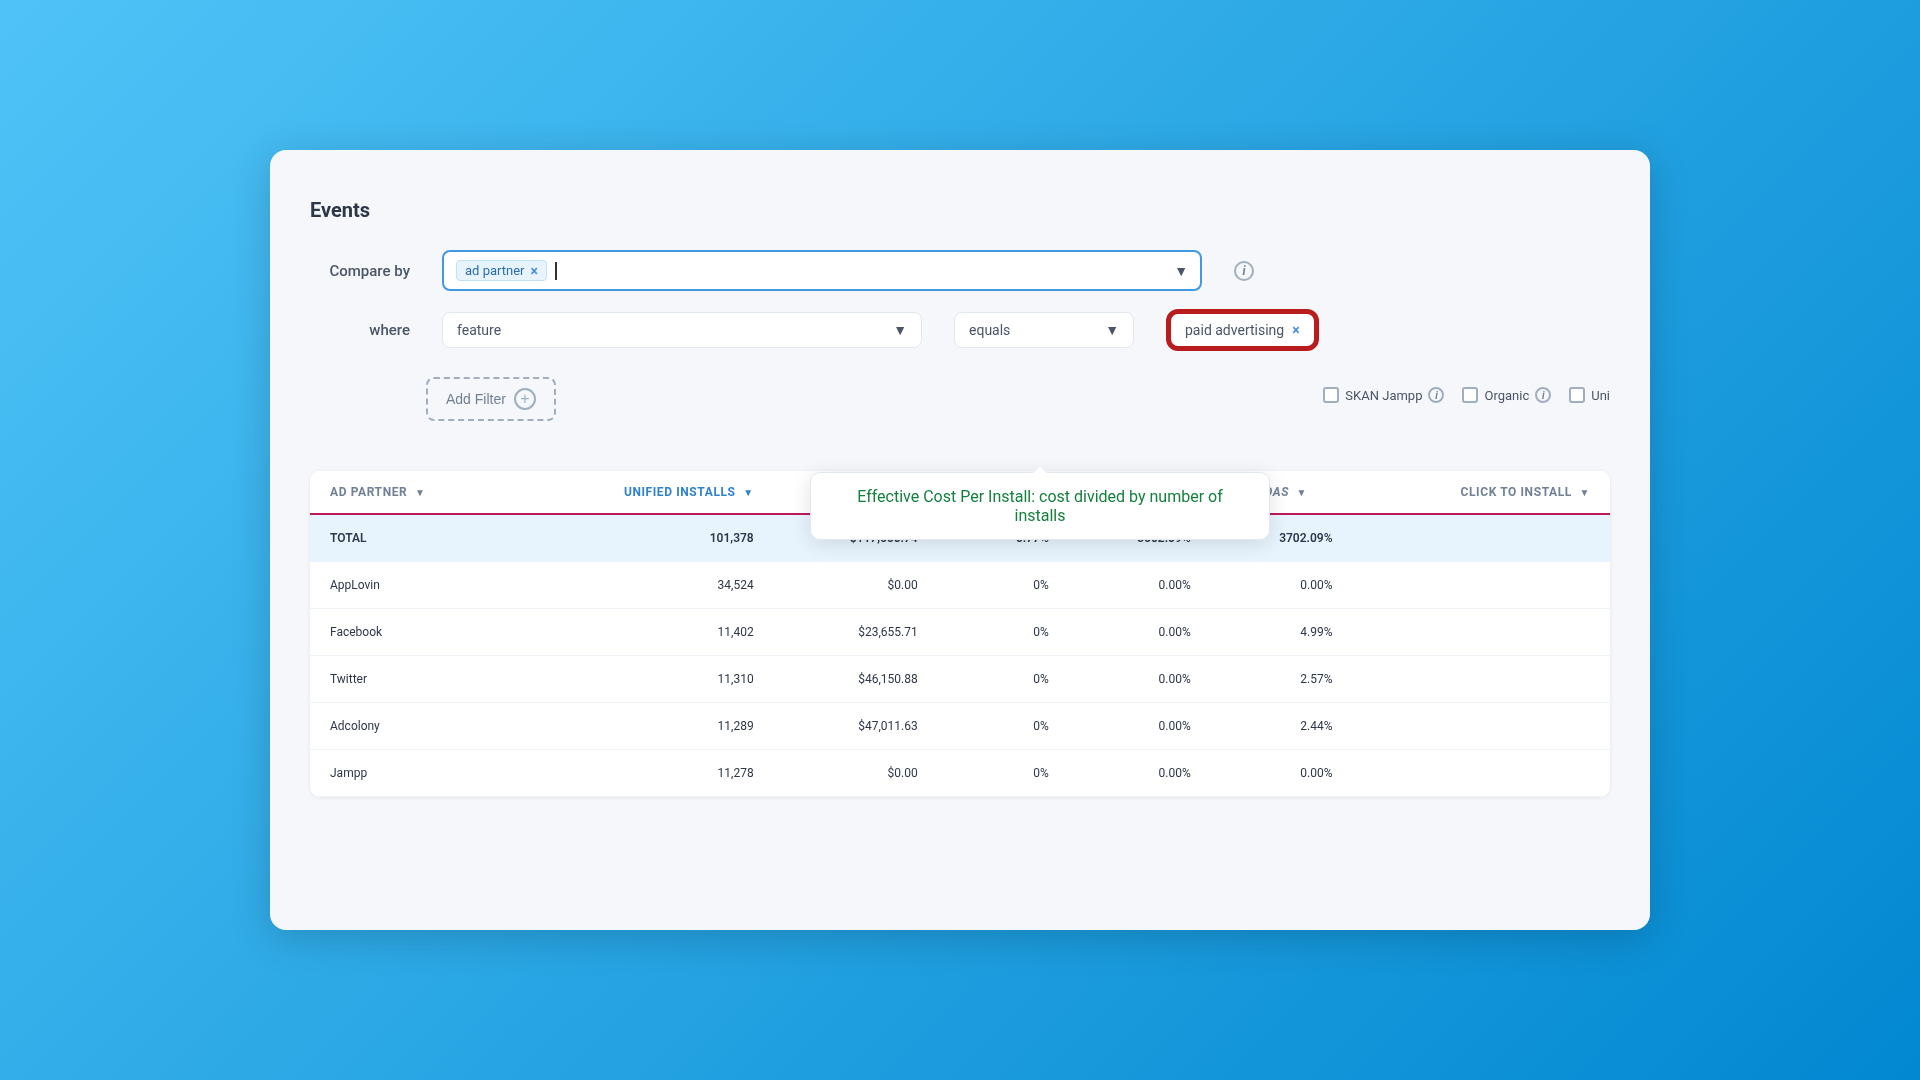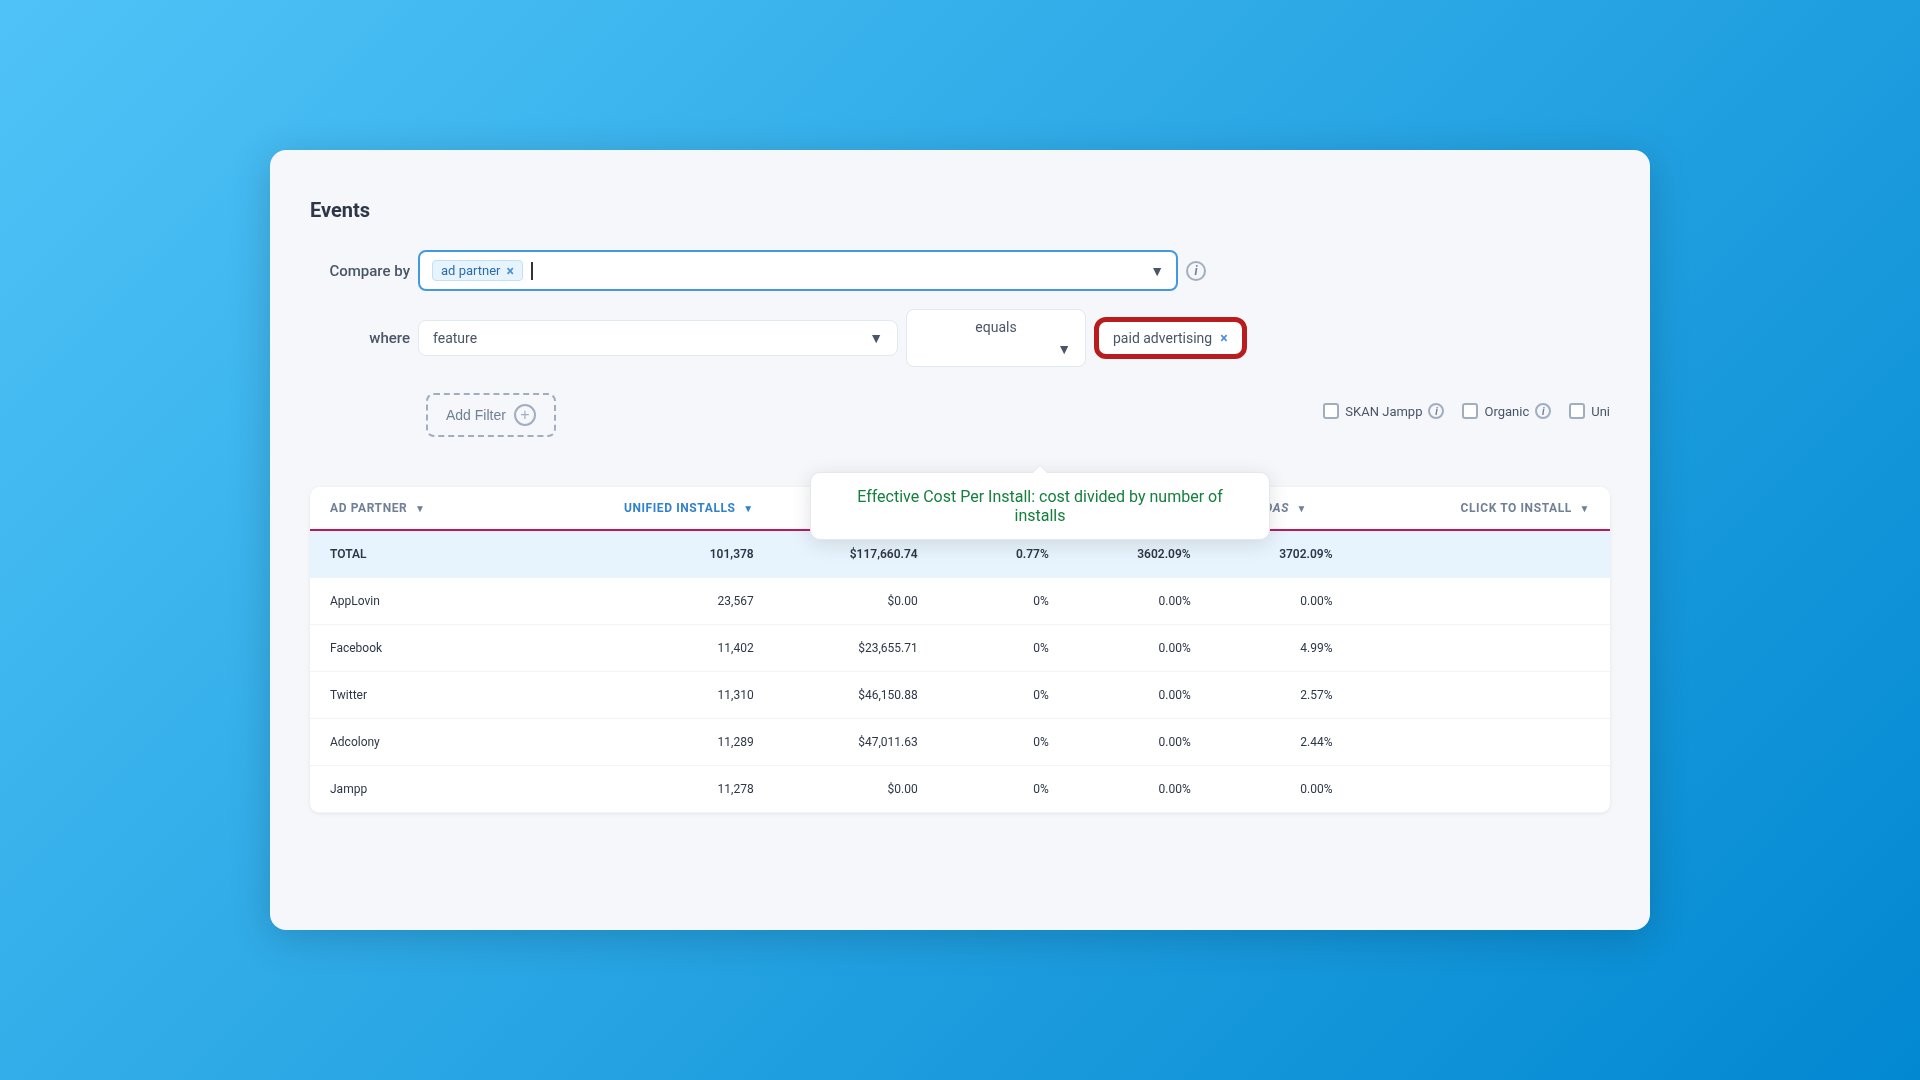--- a/index.html
+++ b/index.html
@@ -27,21 +27,21 @@
       font-size: 20px;
       font-weight: 700;
       color: #2d3748;
       margin-bottom: 28px;
     }
 
     .filter-row {
       display: flex;
       align-items: center;
       margin-bottom: 18px;
-      gap: 8px;
+      gap: 32px;
     }
 
     .filter-label {
       font-size: 15px;
       color: #4a5568;
       font-weight: 500;
       min-width: 100px;
       text-align: right;
     }
 
@@ -120,21 +120,21 @@
       padding: 9px 14px;
       font-size: 14px;
       color: #4a5568;
       display: flex;
       align-items: center;
       gap: 6px;
       cursor: pointer;
     }
 
     .where-select.wide { width: 480px; }
-    .where-select.medium { width: 180px; flex-direction: column; }
+    .where-select.medium { width: 180px; }
 
     .where-value-tag {
       display: flex;
       align-items: center;
       background: #fff;
       border: 5px solid #b91c1c;
       border-radius: 12px;
       padding: 8px 14px;
       font-size: 14px;
       color: #4a5568;
@@ -393,21 +393,21 @@
             <td>TOTAL</td>
             <td>101,378</td>
             <td>$117,660.74</td>
             <td>0.77%</td>
             <td>3602.09%</td>
             <td>3702.09%</td>
             <td></td>
           </tr>
           <tr>
             <td>AppLovin</td>
-            <td>23,567</td>
+            <td>34,524</td>
             <td>$0.00</td>
             <td>0%</td>
             <td>0.00%</td>
             <td>0.00%</td>
             <td></td>
           </tr>
           <tr>
             <td>Facebook</td>
             <td>11,402</td>
             <td>$23,655.71</td>

